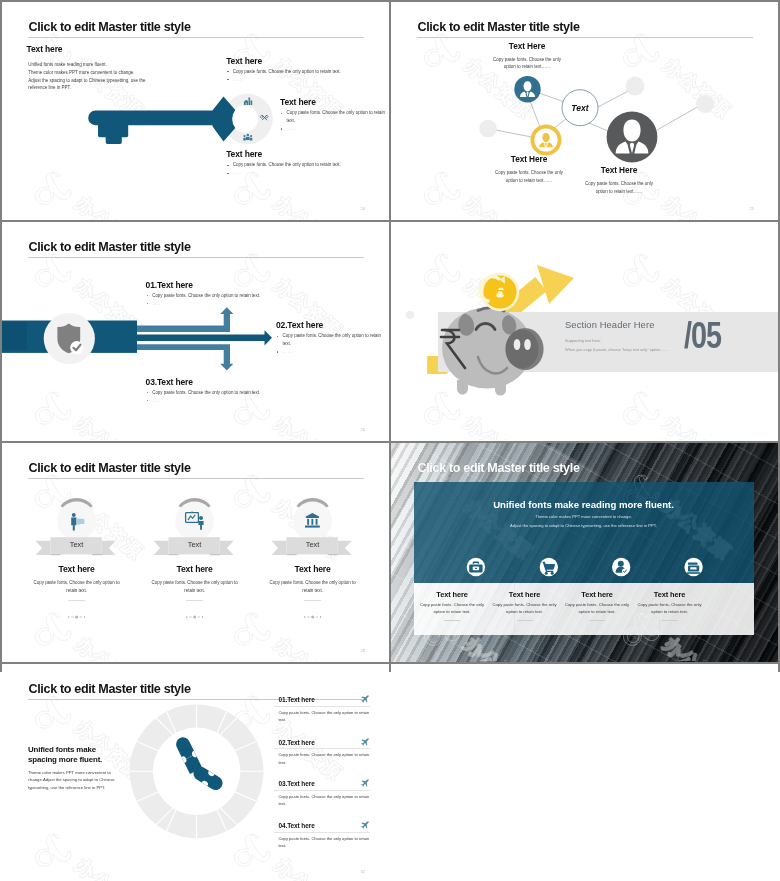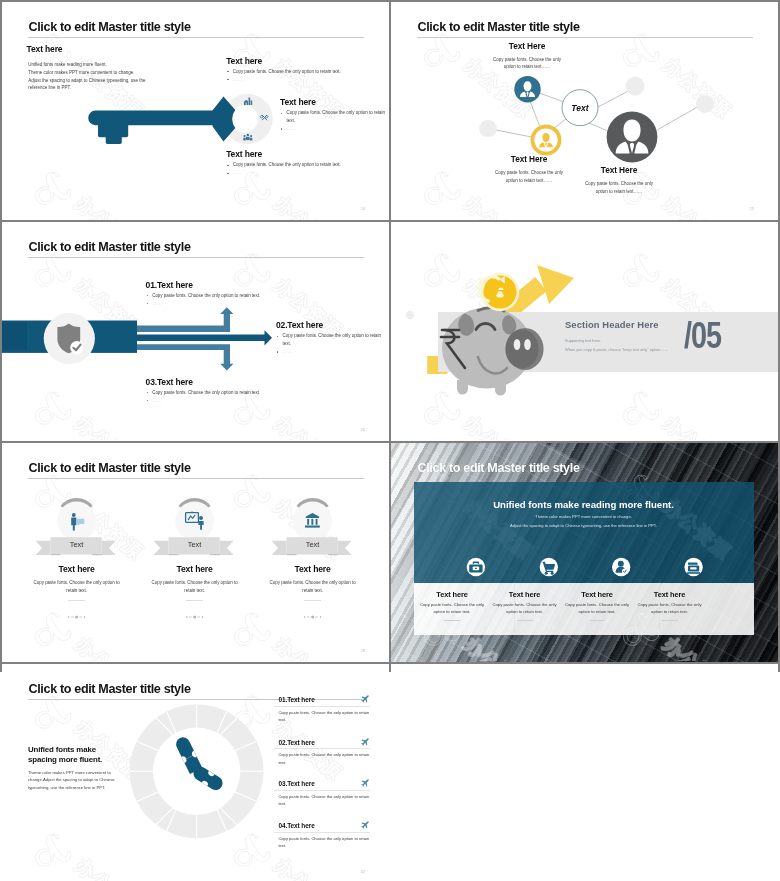--- a/index.html
+++ b/index.html
@@ -54,21 +54,21 @@
   .panel-teal{position:absolute;z-index:1;left:22.5px;top:38.5px;width:340px;height:101.5px;background:rgba(18,84,112,0.82);}
   .panel-white{position:absolute;z-index:1;left:22.5px;top:140px;width:340px;height:51.5px;background:rgba(255,255,255,0.88);}
   .bn-h{position:absolute;z-index:2;left:22.5px;top:56.2px;width:340px;text-align:center;font-size:9.6px;font-weight:bold;color:#fff;}
   .bn-s1{position:absolute;z-index:2;left:22.5px;top:71px;width:340px;text-align:center;font-size:4.1px;color:#cfe0e8;}
   .bn-s2{position:absolute;z-index:2;left:22.5px;top:80px;width:340px;text-align:center;font-size:4.1px;color:#cfe0e8;}
   .h2d{font-size:7.4px;font-weight:bold;color:#111;letter-spacing:-0.1px;line-height:9px;}
   .capd{font-size:4.2px;color:#3d3d3d;line-height:6.9px;margin-top:3.4px;}
   .rule-s{width:16px;height:0.8px;background:#cfcfcf;margin:4.2px auto 0;}
 
   .h2c{font-size:8.6px;font-weight:bold;color:#111;letter-spacing:-0.15px;line-height:9px;}
-  .sec-h{position:absolute;z-index:2;left:174px;top:97px;font-size:9.4px;font-weight:bold;color:#5e6a75;letter-spacing:0.1px;}
+  .sec-h{position:absolute;z-index:2;left:174px;top:97px;font-size:9.4px;font-weight:normal;color:#5e6a75;letter-spacing:0.1px;}
   .sec-s1{position:absolute;z-index:2;left:174px;top:116px;font-size:3.9px;color:#8d969d;}
   .sec-s2{position:absolute;z-index:2;left:174px;top:124.5px;font-size:3.9px;color:#8d969d;}
   .sec-n{position:absolute;z-index:2;left:293px;top:96px;font-size:36px;font-weight:bold;color:#5e6a75;letter-spacing:-1.2px;line-height:1;transform:scaleX(0.8);transform-origin:left top;}
   .h2b{font-size:8.3px;font-weight:bold;color:#111;letter-spacing:-0.1px;line-height:10px;}
   .cap{font-size:4.45px;color:#3d3d3d;line-height:7.5px;margin-top:5.2px;}
 
 </style>
 </head>
 <body>
 

